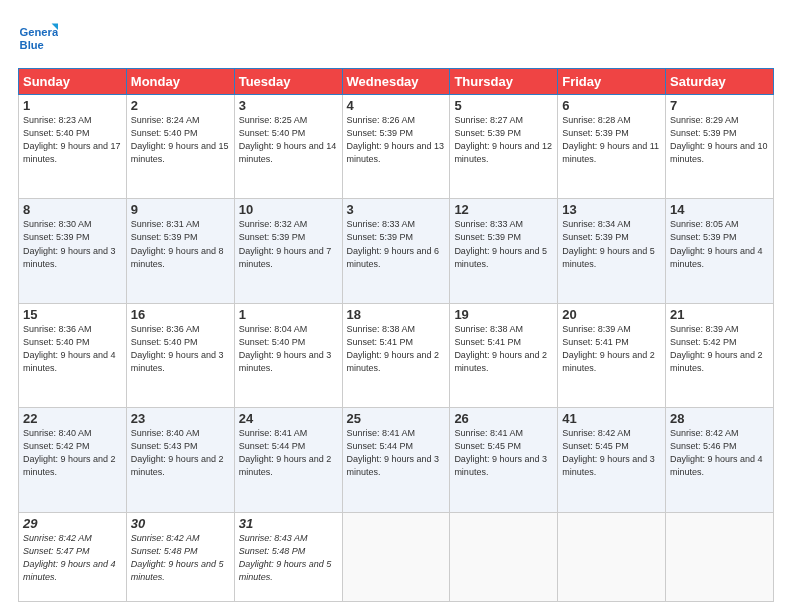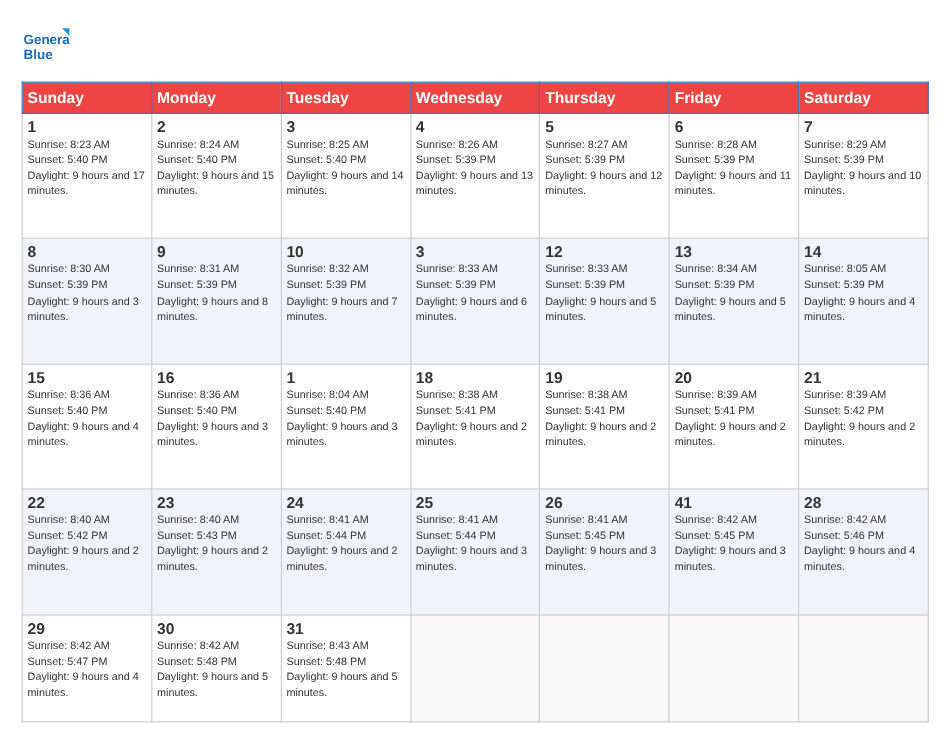--- a/index.html
+++ b/index.html
@@ -80,20 +80,21 @@
     .day-info {
       font-size: 9px;
       line-height: 1.45;
       color: #333;
     }
     .empty-cell {
       background: #f9f9f9 !important;
     }
     .last-row td {
       height: 70px;
+      font-style: italic;
     }
   </style>
 </head>
 <body>
 
 <div class="page">
   <div class="header">
     <div class="logo">
   <svg width="40" height="40" viewBox="0 0 50 40">
     <text x="2" y="18" font-size="14" font-weight="bold" fill="#1a6bbf" font-family="Arial">General</text>

